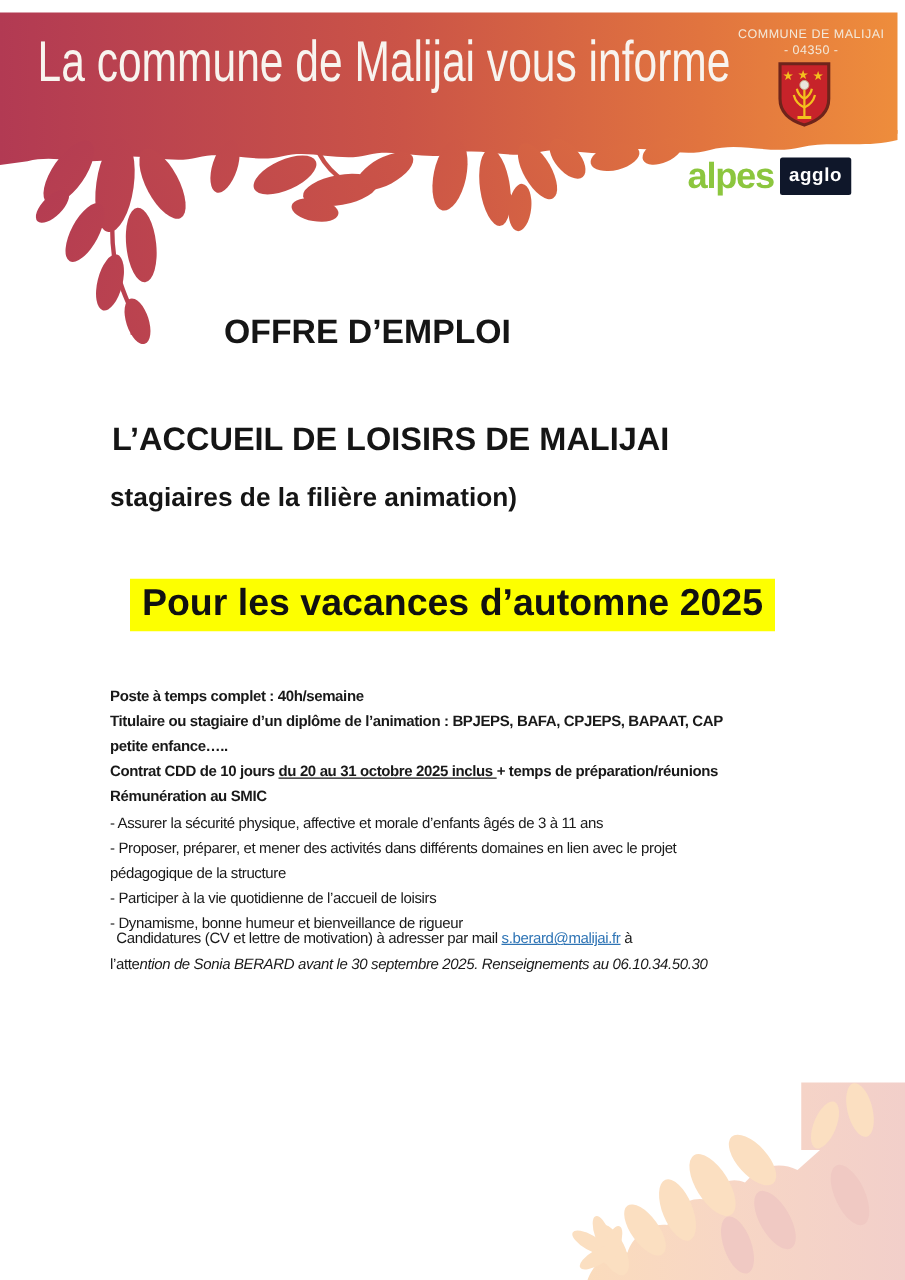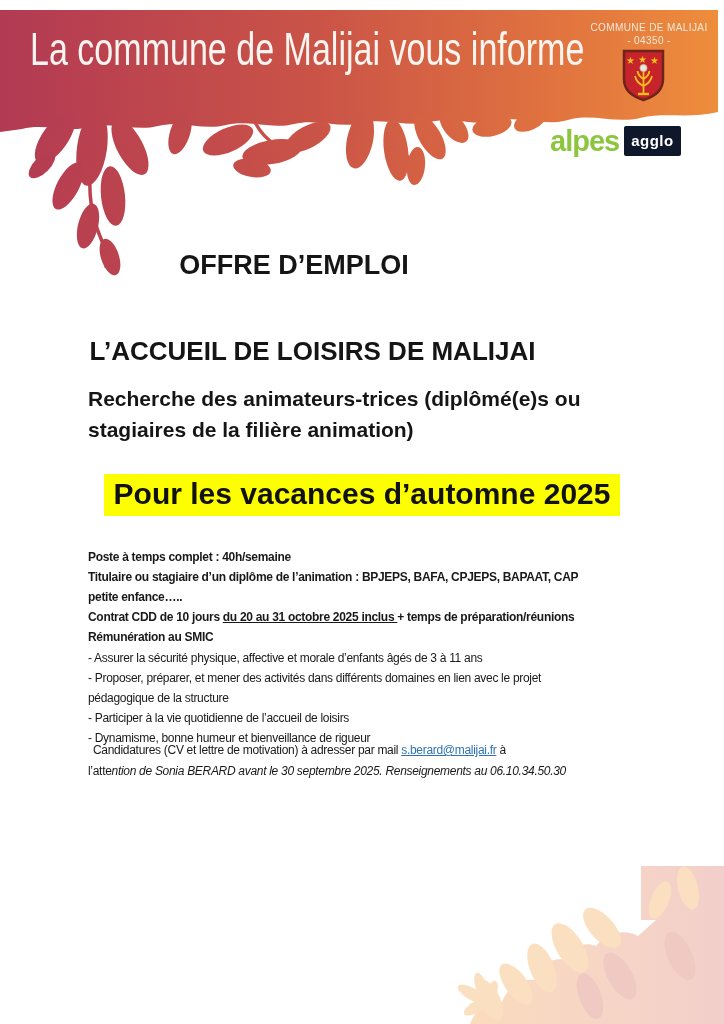--- a/index.html
+++ b/index.html
@@ -25,21 +25,21 @@
   .agglo .l2{display:flex;align-items:center;margin-top:12px;}
   .agglo .alpes{font-size:29px;font-weight:bold;color:#8cc63e;letter-spacing:-1px;}
   .agglo .badge{margin-left:5px;background:#0f172a;color:#fff;font-size:15px;font-weight:bold;
     padding:2px 7px 3px;border-radius:2px;letter-spacing:.5px;}
   .h1{position:absolute;top:250px;left:0;width:588px;text-align:center;
     font-size:27px;font-weight:bold;color:#151515;}
   .h2{position:absolute;top:300px;left:0;width:625px;text-align:center;
     font-size:26px;font-weight:bold;color:#151515;margin-top:36px;}
   .subtitle{position:absolute;top:383px;left:88px;width:600px;
     font-size:21px;font-weight:bold;line-height:31px;color:#151515;}
-  .highlight-wrap{position:absolute;top:474px;left:0;width:724px;text-align:center;}
+  .highlight-wrap{position:absolute;top:463px;left:0;width:724px;text-align:center;}
   .highlight{display:inline-block;background:#fdff00;color:#111;
     font-size:30px;font-weight:bold;padding:3px 10px 5px;}
   .body-block{position:absolute;left:88px;width:630px;font-size:12px;
     letter-spacing:-0.3px;line-height:20px;color:#191919;}
   .details{top:547px;font-weight:bold;}
   .missions{top:648px;font-weight:normal;}
   .missions .head{font-weight:bold;}
   .contact{top:740px;line-height:21px;}
   .contact .ln1{text-indent:5px;}
   .u{text-decoration:underline;}
@@ -123,21 +123,20 @@
     <div class="l2">
       <span class="alpes">alpes</span>
       <span class="badge">agglo</span>
     </div>
   </div>
 
   <div class="h1">OFFRE D’EMPLOI</div>
   <div class="h2">L’ACCUEIL DE LOISIRS DE MALIJAI</div>
 
   <div class="subtitle">
-    <div class="row">Recherche des animateurs-trices (diplômé(e)s ou</div>
     <div class="row">stagiaires de la filière animation)</div>
   </div>
 
   <div class="highlight-wrap">
     <span class="highlight">Pour les vacances d’automne 2025</span>
   </div>
 
   <div class="body-block details">
     <div class="row">Poste à temps complet : 40h/semaine</div>
     <div class="row">Titulaire ou stagiaire d’un diplôme de l’animation : BPJEPS, BAFA, CPJEPS, BAPAAT, CAP</div>

